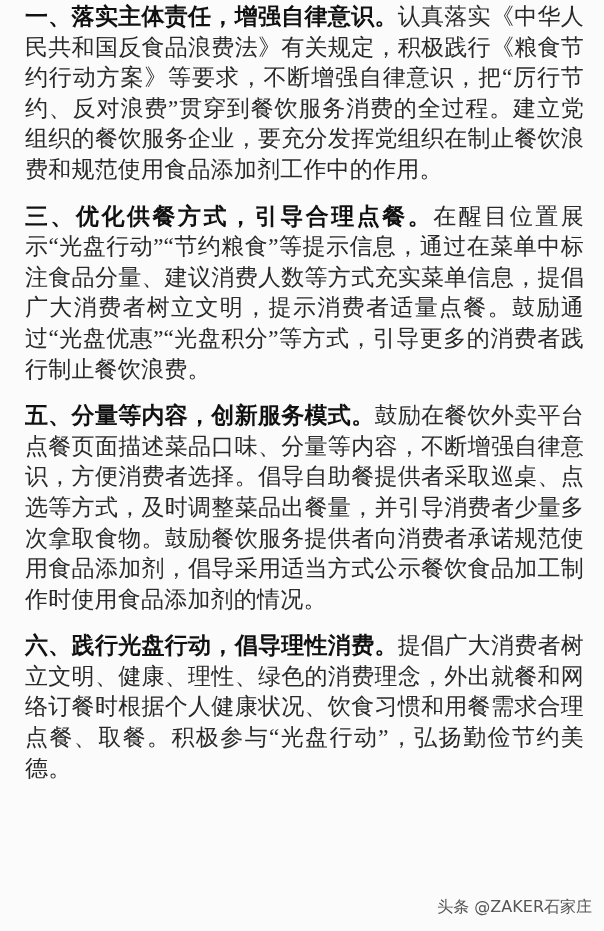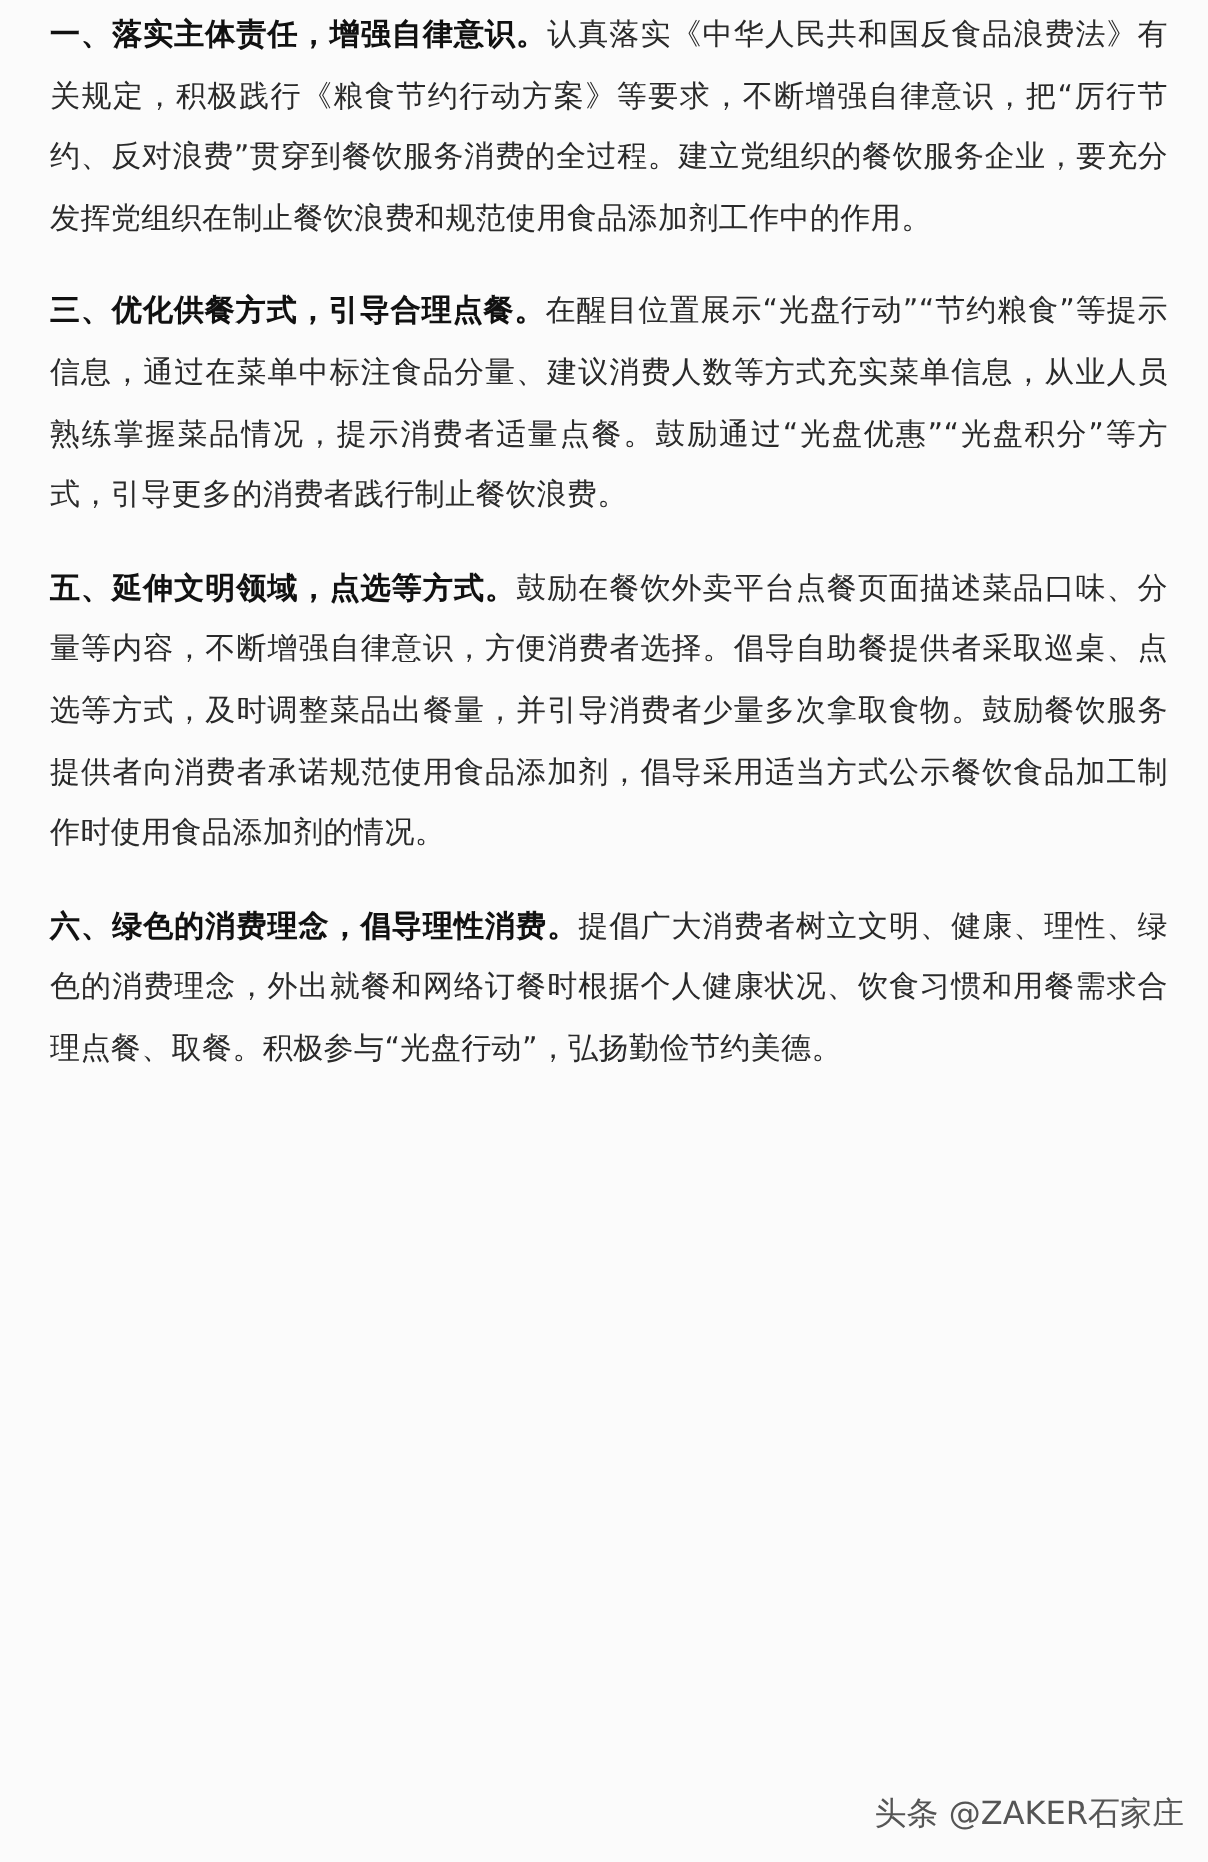--- a/index.html
+++ b/index.html
@@ -5,36 +5,37 @@
   html, body { margin: 0; padding: 0; }
   body {
     width: 604px; height: 931px; overflow: hidden;
     background: #fbfbfb;
     font-family: "DejaVu Sans", "Liberation Sans", sans-serif;
     color: #222;
   }
   .article { padding: 2px 20px 0 25px; box-sizing: border-box; width: 604px; }
   .para {
     margin: 0 0 16px 0;
-    font-size: 15px;
+    font-size: 23px;
     line-height: 30.6px;
     letter-spacing: 0.2px;
     text-align: justify;
     word-break: break-all;
+    font-family: Liberation Serif, serif;
   }
   .para .lead { font-weight: bold; color: #111; }
   .para .body { color: #2a2a2a; }
   .watermark {
     position: absolute; right: 12px; top: 897px;
     font-size: 16px; color: #555; letter-spacing: 0;
   }
 </style>
 </head>
 <body>
 
 <div class="article">
   <p class="para"><span class="lead">一、落实主体责任，增强自律意识。</span><span class="body">认真落实《中华人民共和国反食品浪费法》有关规定，积极践行《粮食节约行动方案》等要求，不断增强自律意识，把“厉行节约、反对浪费”贯穿到餐饮服务消费的全过程。建立党组织的餐饮服务企业，要充分发挥党组织在制止餐饮浪费和规范使用食品添加剂工作中的作用。</span></p>
-  <p class="para"><span class="lead">三、优化供餐方式，引导合理点餐。</span><span class="body">在醒目位置展示“光盘行动”“节约粮食”等提示信息，通过在菜单中标注食品分量、建议消费人数等方式充实菜单信息，从业人员熟练掌握菜品情况，提示消费者适量点餐。鼓励通过“光盘优惠”“光盘积分”等方式，引导更多的消费者践行制止餐饮浪费。</span></p>
-  <p class="para"><span class="lead">五、延伸文明领域，点选等方式。</span><span class="body">鼓励在餐饮外卖平台点餐页面描述菜品口味、分量等内容，不断增强自律意识，方便消费者选择。倡导自助餐提供者采取巡桌、点选等方式，及时调整菜品出餐量，并引导消费者少量多次拿取食物。鼓励餐饮服务提供者向消费者承诺规范使用食品添加剂，倡导采用适当方式公示餐饮食品加工制作时使用食品添加剂的情况。</span></p>
-  <p class="para"><span class="lead">六、绿色的消费理念，倡导理性消费。</span><span class="body">提倡广大消费者树立文明、健康、理性、绿色的消费理念，外出就餐和网络订餐时根据个人健康状况、饮食习惯和用餐需求合理点餐、取餐。积极参与“光盘行动”，弘扬勤俭节约美德。</span></p>
+  <p class="para"><span class="lead">三、优化供餐方式，引导合理点餐。</span><span class="body">在醒目位置展示“光盘行动”“节约粮食”等提示信息，通过在菜单中标注食品分量、建议消费人数等方式充实菜单信息，提倡广大消费者树立文明，提示消费者适量点餐。鼓励通过“光盘优惠”“光盘积分”等方式，引导更多的消费者践行制止餐饮浪费。</span></p>
+  <p class="para"><span class="lead">五、分量等内容，创新服务模式。</span><span class="body">鼓励在餐饮外卖平台点餐页面描述菜品口味、分量等内容，不断增强自律意识，方便消费者选择。倡导自助餐提供者采取巡桌、点选等方式，及时调整菜品出餐量，并引导消费者少量多次拿取食物。鼓励餐饮服务提供者向消费者承诺规范使用食品添加剂，倡导采用适当方式公示餐饮食品加工制作时使用食品添加剂的情况。</span></p>
+  <p class="para"><span class="lead">六、践行光盘行动，倡导理性消费。</span><span class="body">提倡广大消费者树立文明、健康、理性、绿色的消费理念，外出就餐和网络订餐时根据个人健康状况、饮食习惯和用餐需求合理点餐、取餐。积极参与“光盘行动”，弘扬勤俭节约美德。</span></p>
 </div>
 
 <div class="watermark">头条 @ZAKER石家庄</div>
 
 </body></html>

